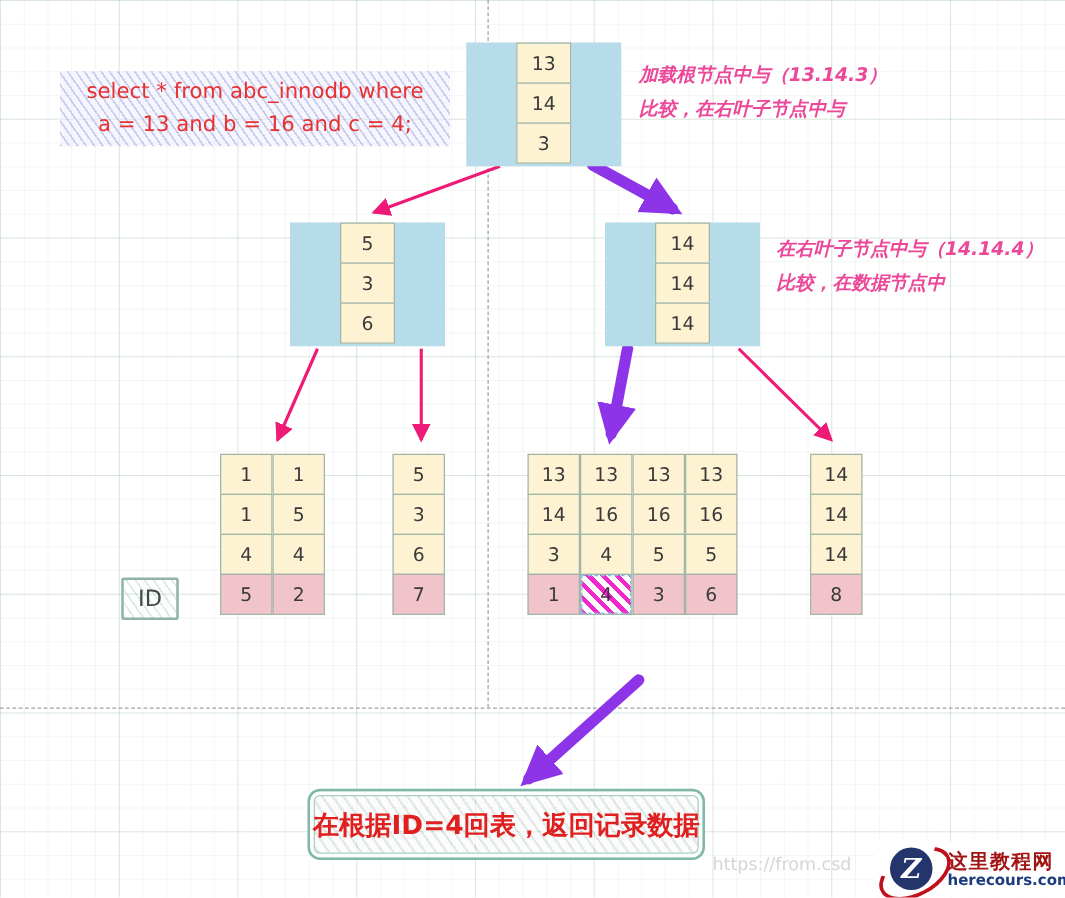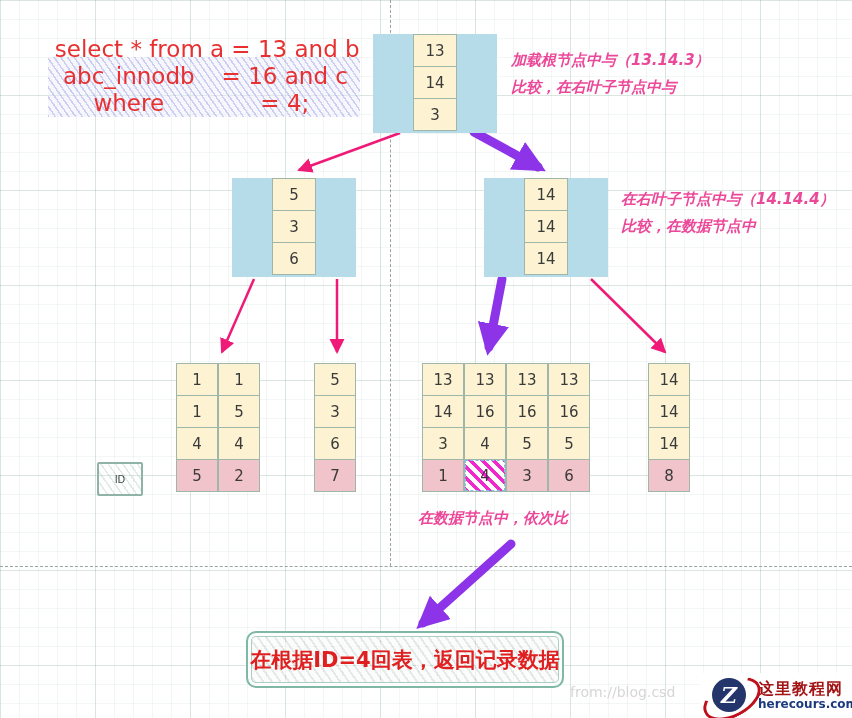--- a/index.html
+++ b/index.html
@@ -18,22 +18,22 @@
 
   
   .vdash{left:390px;top:0;width:0;height:566px;border-left:1px dashed #9aa4a0;}
   .hdash{left:0;top:566px;width:852px;height:0;border-top:1px dashed #9aa4a0;}
 
   
   .sql-box{
     left:48px;top:57px;width:312px;height:60px;
     background-image:repeating-linear-gradient(55deg, rgba(140,140,225,0.38) 0px, rgba(140,140,225,0.38) 1.5px, rgba(255,255,255,0) 1.5px, rgba(255,255,255,0) 5.5px);
     background-color:rgba(235,235,250,0.45);
-    color:#e83030;font-size:23px;line-height:27px;text-align:center;
-    display:flex;flex-direction:row;justify-content:center;align-items:flex-end;
+    color:#e83030;font-size:17px;line-height:27px;text-align:center;
+    display:flex;flex-direction:column;justify-content:center;
   }
 
   
   .node{width:124px;height:99px;background:#b6dcea;display:flex;justify-content:center;}
   .node-root{left:373px;top:34px;}
   .node-left{left:232px;top:178px;}
   .node-right{left:484px;top:178px;}
   .node-col{display:flex;flex-direction:column;}
   .node-cell{
     width:44px;height:33px;box-sizing:border-box;border:1px solid #9fb6a9;
@@ -65,21 +65,21 @@
   .note{color:#ec4899;font-size:15px;font-weight:bold;font-style:italic;line-height:27px;white-space:nowrap;}
   .note-root{left:511px;top:47px;}
   .note-right{left:621px;top:186px;}
   .note-data{left:418px;top:505px;}
 
   
   .id-box{
     left:97px;top:462px;width:46px;height:34px;box-sizing:border-box;
     border:2px solid #8fb3a6;border-radius:2px;
     background-image:repeating-linear-gradient(55deg, rgba(150,190,175,0.30) 0px, rgba(150,190,175,0.30) 1.5px, transparent 1.5px, transparent 6px);
-    color:#3d4a46;font-size:10px;display:flex;align-items:center;justify-content:center;
+    color:#3d4a46;font-size:18px;display:flex;align-items:center;justify-content:center;
   }
 
   
   .result-box{
     left:246px;top:631px;width:318px;height:57px;box-sizing:border-box;
     border:2px solid #7fb8a6;border-radius:10px;
     box-shadow:inset 0 0 0 3px #fdfdfd, inset 0 0 0 4px #a9cfc3;
     background-image:repeating-linear-gradient(55deg, rgba(120,150,140,0.20) 0px, rgba(120,150,140,0.20) 2px, rgba(250,250,250,0.6) 2px, rgba(250,250,250,0.6) 7px);
     color:#e02020;font-size:21px;font-weight:bold;
     display:flex;align-items:center;justify-content:center;white-space:nowrap;
@@ -157,21 +157,20 @@
 
 <div class="abs note note-root">
   <div>加载根节点中与（13.14.3）</div>
   <div>比较，在右叶子节点中与</div>
 </div>
 <div class="abs note note-right">
   <div>在右叶子节点中与（14.14.4）</div>
   <div>比较，在数据节点中</div>
 </div>
 <div class="abs note note-data">
-  <div>在数据节点中，依次比</div>
 </div>
 
 <div class="abs leaf leaf-1" style="grid-template-columns: repeat(2, 42px);">
     <div class="leaf-cell">1</div>
     <div class="leaf-cell">1</div>
     <div class="leaf-cell">1</div>
     <div class="leaf-cell">5</div>
     <div class="leaf-cell">4</div>
     <div class="leaf-cell">4</div>
     <div class="leaf-cell id-row">5</div>
@@ -207,21 +206,21 @@
     <div class="leaf-cell">14</div>
     <div class="leaf-cell id-row">8</div>
   </div>
 
 <div class="abs id-box">ID</div>
 
 <div class="abs result-box">
   <span>在根据ID=4回表，返回记录数据</span>
 </div>
 
-<div class="abs watermark">from://blog.csd</div>
+<div class="abs watermark">https://from.csd</div>
 
 <div class="abs logo">
   <div class="logo-mark">
     <div class="logo-orbit"></div>
     <div class="logo-circle">Z</div>
   </div>
   <div class="logo-text">
     <span class="logo-title">这里教程网</span>
     <span class="logo-domain">herecours.com</span>
   </div>

